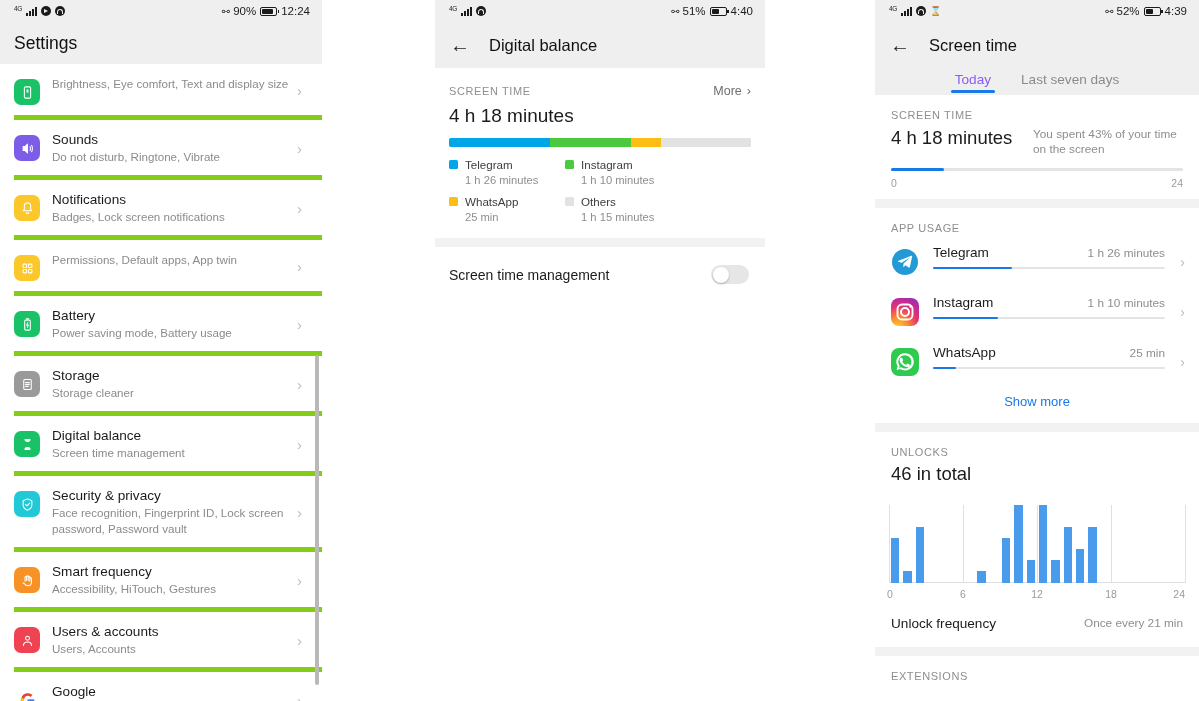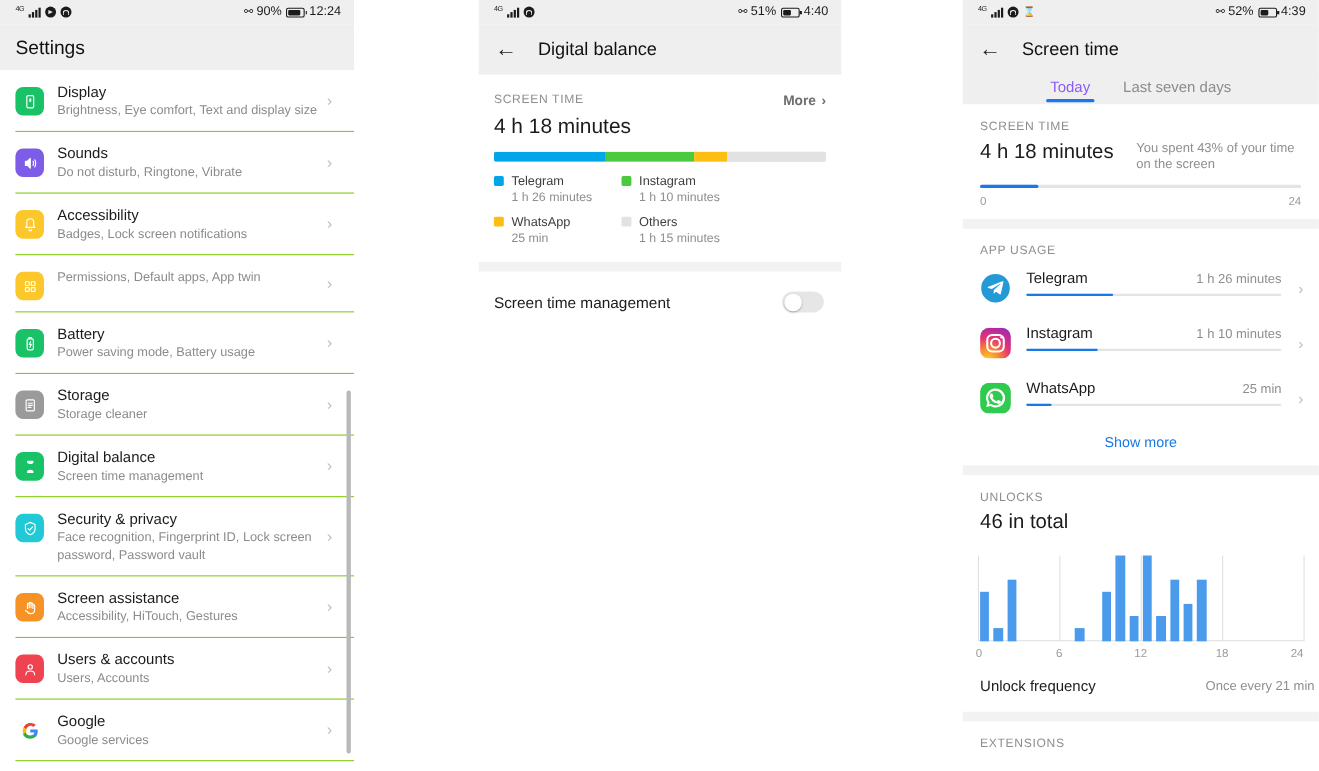--- a/index.html
+++ b/index.html
@@ -42,41 +42,41 @@
   .keyico{font-size:10px;letter-spacing:-1px;}
   .batt{display:inline-block;width:17px;height:9px;border:1.3px solid #1b1b1b;border-radius:2px;position:relative;box-sizing:border-box;}
   .batt::after{content:"";position:absolute;right:-3px;top:2px;width:1.6px;height:3px;background:#1b1b1b;}
   .batt i{position:absolute;left:1px;top:1px;bottom:1px;background:#1b1b1b;border-radius:1px;}
 
   
   .settings-head{background:#efefef;height:42px;display:flex;align-items:center;padding-left:14px;}
   .settings-head .t{font-size:17.5px;color:#111;font-weight:400;}
   .slist{background:#fff;}
   .srow{display:flex;align-items:flex-start;padding:11px 0 10px 0;margin-left:14px;position:relative;}
-  .srow + .srow{border-top:1px solid #84cc16;}
+  .srow + .srow{border-top:5px solid #84cc16;}
   .srow .sicon{width:26px;height:26px;border-radius:7px;flex:0 0 auto;margin-top:4px;
     display:flex;align-items:center;justify-content:center;color:#fff;font-size:13px;line-height:1;}
   .srow .stxt{margin-left:12px;flex:1 1 auto;padding-right:26px;}
   .srow .stitle{font-size:13.6px;color:#1b1b1b;line-height:17px;}
   .srow .ssub{font-size:11.6px;color:#8b8b8b;line-height:16px;margin-top:1px;}
   .chev{position:absolute;right:20px;top:50%;transform:translateY(-50%);
     color:#bdbdbd;font-size:15px;font-weight:300;}
   .scrollbar{position:absolute;left:315px;top:355px;width:4px;height:330px;background:#b9b9b9;border-radius:2px;}
 
   
   .gi{display:block;}
   svg.gi{fill:none;stroke:#fff;stroke-width:1.7;stroke-linecap:round;stroke-linejoin:round;}
 
   
   .nav{background:#efefef;height:46px;display:flex;align-items:center;padding-left:14px;gap:18px;}
   .backarrow{font-size:20px;color:#222;line-height:1;width:22px;text-align:center;}
   .navtitle{font-size:16.5px;color:#111;}
   .card{background:#fff;padding:16px 14px 6px 14px;}
   .caplabel{font-size:11px;letter-spacing:.6px;color:#8e8e8e;text-transform:uppercase;}
-  .more{font-size:12.5px;color:#6e6e6e;display:flex;align-items:flex-start;gap:5px;font-weight:bold;}
+  .more{font-size:12.5px;color:#6e6e6e;display:flex;align-items:flex-start;gap:5px;}
   .rowbetween{display:flex;align-items:center;justify-content:space-between;}
   .bigtime{font-size:19px;color:#1b1b1b;font-weight:400;margin:7px 0 11px 0;}
   .segbar{height:9px;border-radius:2px;background:#e2e2e2;display:flex;overflow:hidden;}
   .segbar i{display:block;height:100%;}
   .legend{display:flex;flex-wrap:wrap;margin-top:11px;}
   .legitem{width:116px;margin-bottom:9px;}
   .legtop{display:flex;align-items:center;gap:7px;}
   .swatch{width:9px;height:9px;border-radius:1.5px;display:inline-block;}
   .legname{font-size:11.6px;color:#3d3d3d;}
   .legval{font-size:11.2px;color:#8e8e8e;margin-left:16px;margin-top:3px;}
@@ -110,21 +110,21 @@
   .appbar{margin-top:7px;height:2.6px;background:#e4e4e4;position:relative;border-radius:2px;}
   .appbar i{position:absolute;left:0;top:0;height:100%;background:#1979e6;border-radius:2px;}
   .appchev{position:absolute;right:-2px;top:20px;color:#bdbdbd;font-size:14px;font-weight:300;}
   .showmore{text-align:center;color:#1979e6;font-size:13px;padding:10px 0 14px 0;}
   .unlock-chart{position:relative;height:78px;margin:20px 14px 0 14px;border-top:0;}
   .gridline{position:absolute;top:0;bottom:0;width:1px;background:#e0e0e0;}
   .baseline{position:absolute;left:0;right:0;bottom:0;height:1px;background:#e0e0e0;}
   .ubar{position:absolute;bottom:0;background:#4a9bec;}
   .chart-axis{position:relative;height:14px;margin:5px 14px 0 14px;}
   .chart-axis span{position:absolute;top:0;font-size:10.5px;color:#9b9b9b;transform:translateX(-50%);}
-  .freqrow{display:flex;align-items:flex-start;justify-content:space-between;padding:14px 4px 16px 16px;}
+  .freqrow{display:flex;align-items:flex-start;justify-content:space-between;padding:14px 16px 16px 16px;}
   .freqlabel{font-size:13.6px;color:#1b1b1b;}
   .freqval{font-size:11.8px;color:#8e8e8e;}
 </style>
 </head>
 <body>
 
 <div class="stage">
 
   <div class="panel" id="panel-settings">
 
@@ -156,21 +156,20 @@
 
     <div class="slist" id="settings-list">
         <div class="srow">
           <div class="sicon" style="background: rgb(25, 194, 103);">
             <svg class="gi " viewBox="0 0 24 24" width="15" height="15">
               <rect x="7" y="3" width="10" height="18" rx="2"></rect>
               <path d="M11 8l2 0-2 3 2 0"></path>
             </svg>
           </div>
           <div class="stxt">
-            <div class="stitle">Display</div>
             <div class="ssub">Brightness, Eye comfort, Text and display size</div>
           </div>
           <div class="chev">›</div>
         </div>
         <div class="srow">
           <div class="sicon" style="background: rgb(125, 92, 232);">
             <svg class="gi " viewBox="0 0 24 24" width="15" height="15">
               <path d="M5 9h3l4-4v14l-4-4H5z" fill="#fff" stroke="#fff"></path>
               <path d="M16 9c1 1 1 5 0 6M18.5 7c1.8 2 1.8 8 0 10"></path>
             </svg>
@@ -182,21 +181,21 @@
           <div class="chev">›</div>
         </div>
         <div class="srow">
           <div class="sicon" style="background: rgb(251, 199, 43);">
             <svg class="gi " viewBox="0 0 24 24" width="15" height="15">
               <path d="M12 3a5 5 0 0 0-5 5v5l-1.5 2.5h13L17 13V8a5 5 0 0 0-5-5z"></path>
               <path d="M10 18.5a2 2 0 0 0 4 0"></path>
             </svg>
           </div>
           <div class="stxt">
-            <div class="stitle">Accessibility</div>
+            <div class="stitle">Notifications</div>
             <div class="ssub">Badges, Lock screen notifications</div>
           </div>
           <div class="chev">›</div>
         </div>
         <div class="srow">
           <div class="sicon" style="background: rgb(251, 199, 43);">
             <svg class="gi " viewBox="0 0 24 24" width="15" height="15">
               <rect x="5" y="5" width="5.5" height="5.5" rx="1"></rect>
               <rect x="13.5" y="5" width="5.5" height="5.5" rx="1"></rect>
               <rect x="5" y="13.5" width="5.5" height="5.5" rx="1"></rect>
@@ -261,21 +260,21 @@
           </div>
           <div class="chev">›</div>
         </div>
         <div class="srow">
           <div class="sicon" style="background: rgb(247, 146, 39);">
             <svg class="gi " viewBox="0 0 24 24" width="15" height="15">
               <path d="M8 13V7a1.3 1.3 0 0 1 2.6 0v5M10.6 12V5.6a1.3 1.3 0 0 1 2.6 0V12M13.2 12V6.4a1.3 1.3 0 0 1 2.6 0V13M15.8 13V9a1.3 1.3 0 0 1 2.6 0v5.5c0 3.6-2.4 6-5.6 6-3 0-4.6-1.3-5.6-3.2L5 16"></path>
             </svg>
           </div>
           <div class="stxt">
-            <div class="stitle">Screen assistance</div>
+            <div class="stitle">Smart frequency</div>
             <div class="ssub">Accessibility, HiTouch, Gestures</div>
           </div>
           <div class="chev">›</div>
         </div>
         <div class="srow">
           <div class="sicon" style="background: rgb(239, 67, 82);">
             <svg class="gi " viewBox="0 0 24 24" width="15" height="15">
               <circle cx="12" cy="8.4" r="3.1"></circle>
               <path d="M5.6 20c0-3.6 2.9-5.6 6.4-5.6s6.4 2 6.4 5.6"></path>
             </svg>

